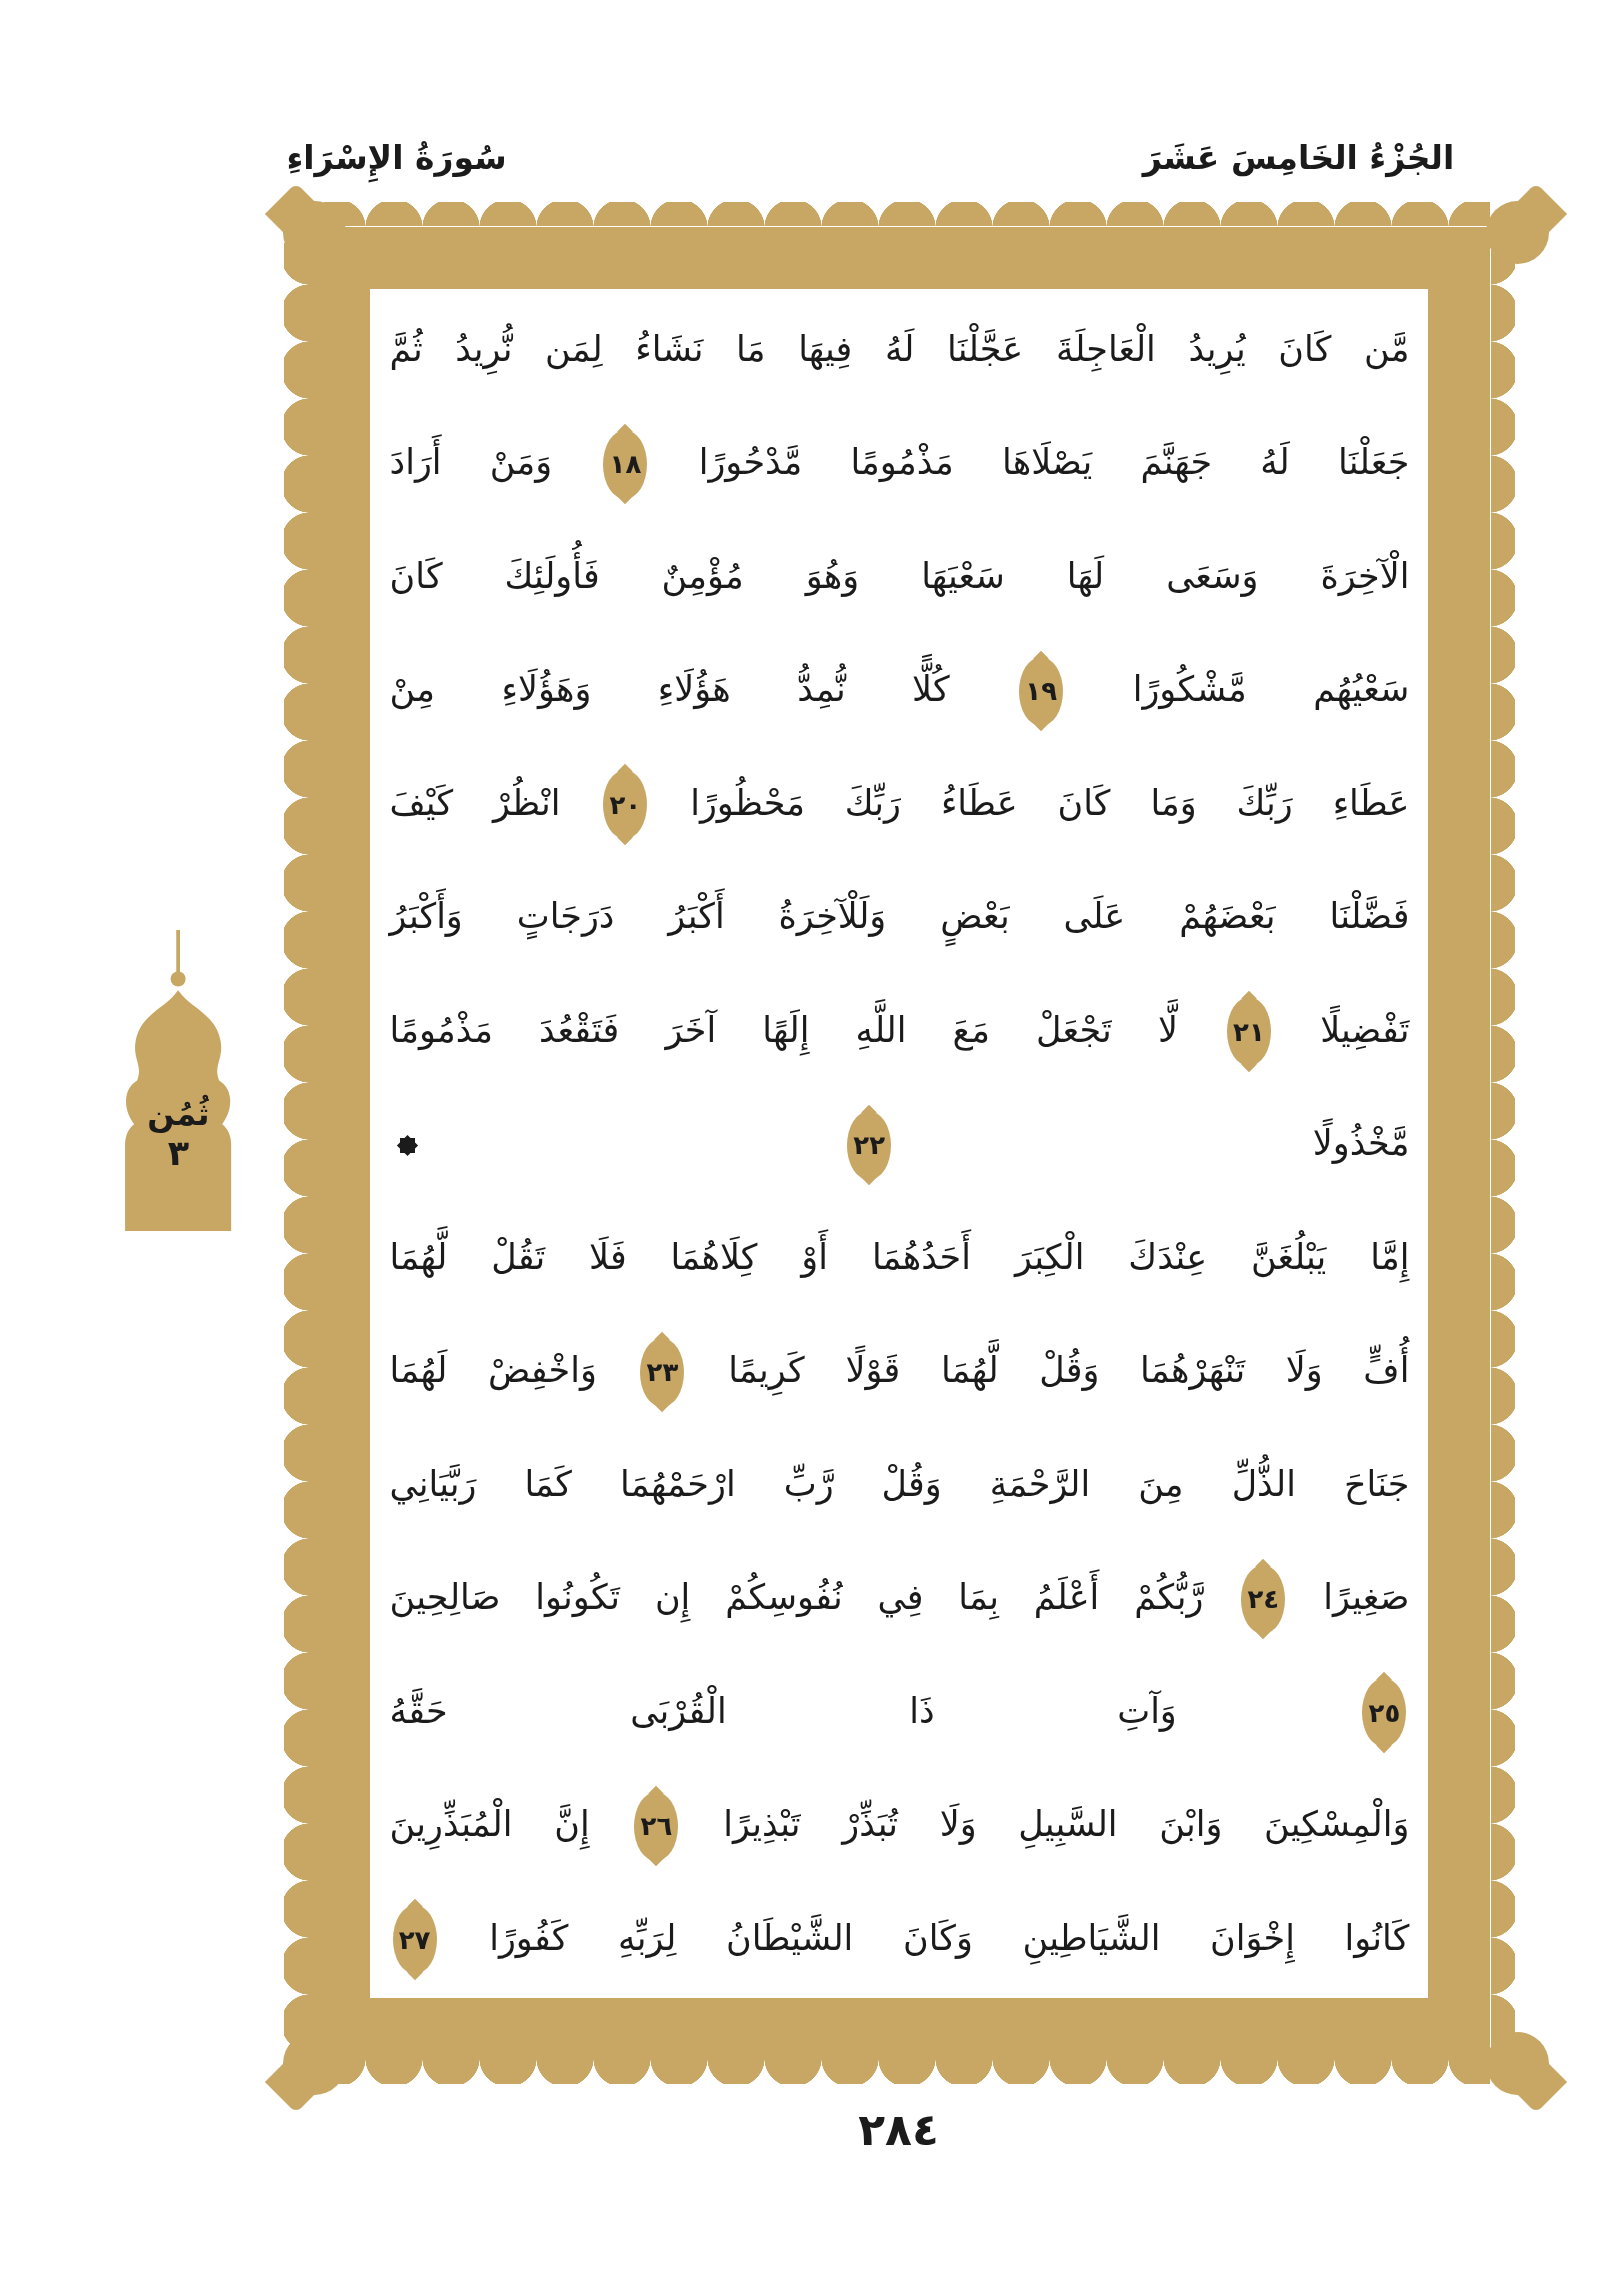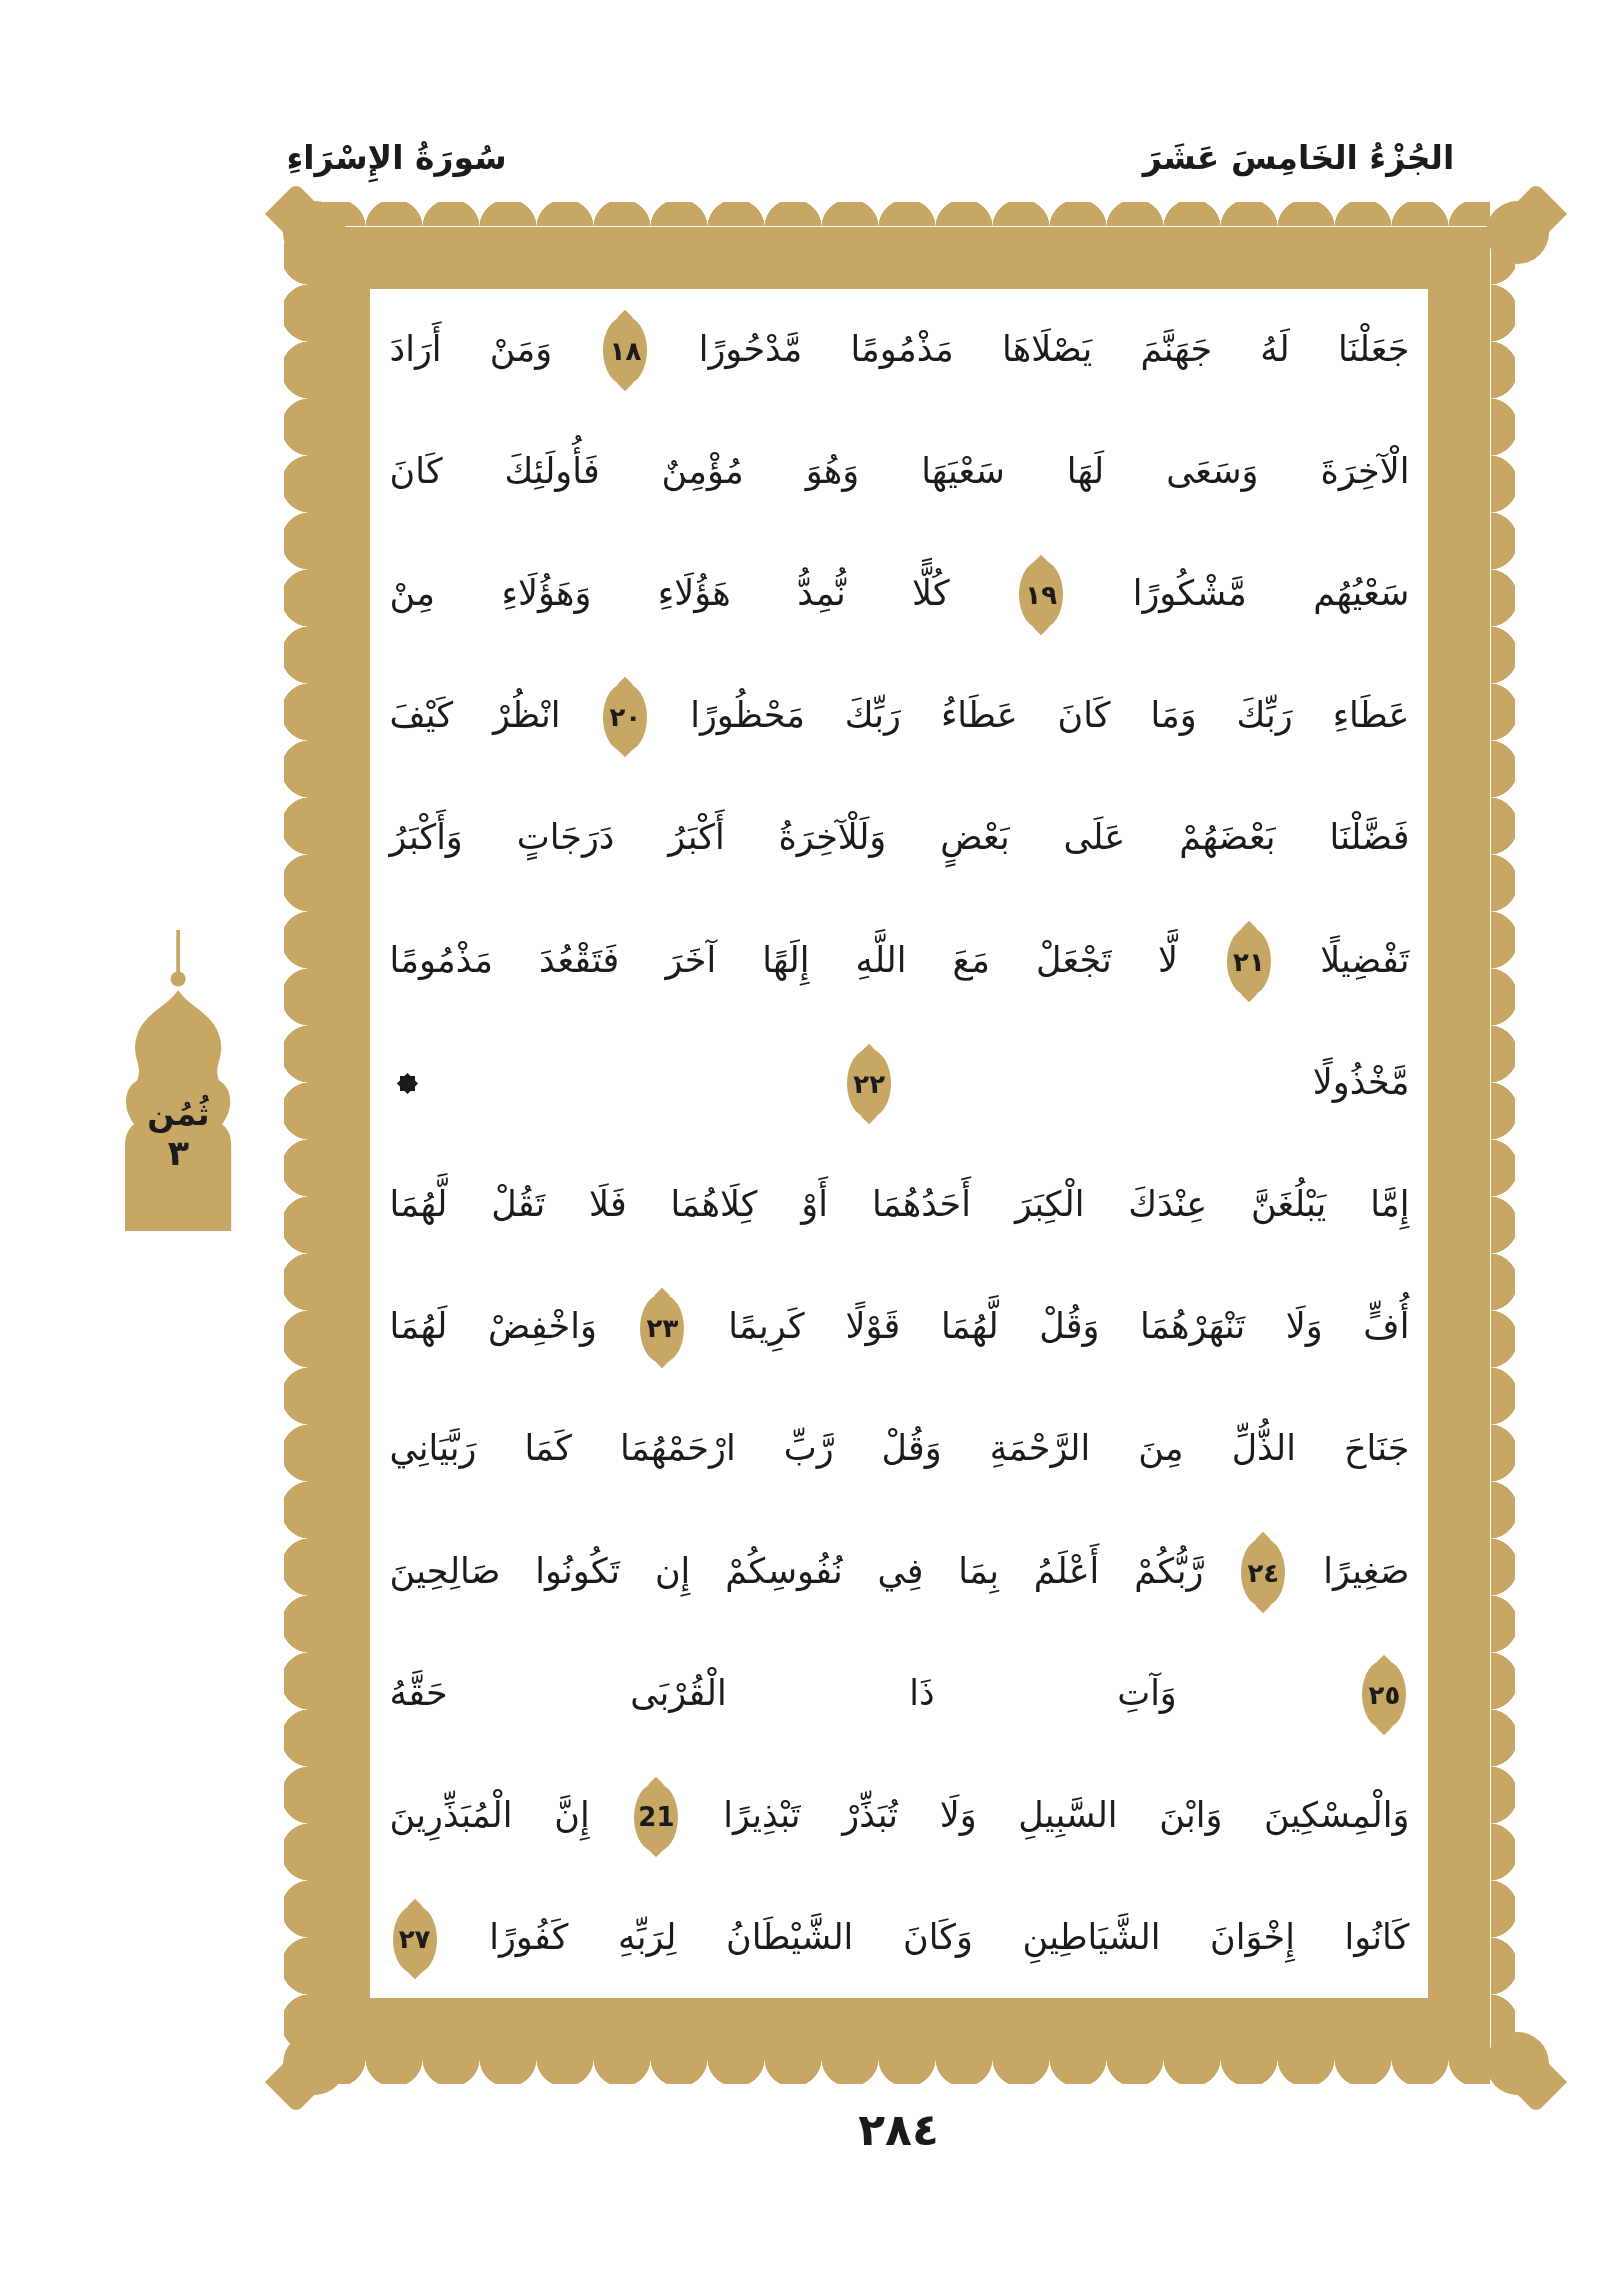--- a/index.html
+++ b/index.html
@@ -111,33 +111,34 @@
   <div class="scallop scallop-top"></div>
   <div class="scallop scallop-bottom"></div>
   <div class="scallop scallop-left"></div>
   <div class="scallop scallop-right"></div>
   <div class="corner corner-tl"></div>
   <div class="corner corner-tr"></div>
   <div class="corner corner-bl"></div>
   <div class="corner corner-br"></div>
 
   <div class="text-area">
+      <div class="line"><span class="words">مَّن كَانَ يُرِيدُ الْعَاجِلَةَ عَجَّلْنَا لَهُ فِيهَا مَا نَشَاءُ لِمَن نُّرِيدُ ثُمَّ</span> </div>
       <div class="line"><span class="words">جَعَلْنَا لَهُ جَهَنَّمَ يَصْلَاهَا مَذْمُومًا مَّدْحُورًا</span> <span class="aya"><span class="aya-num">١٨</span></span> <span class="words">وَمَنْ أَرَادَ</span> </div>
       <div class="line"><span class="words">الْآخِرَةَ وَسَعَى لَهَا سَعْيَهَا وَهُوَ مُؤْمِنٌ فَأُولَئِكَ كَانَ</span> </div>
       <div class="line"><span class="words">سَعْيُهُم مَّشْكُورًا</span> <span class="aya"><span class="aya-num">١٩</span></span> <span class="words">كُلًّا نُّمِدُّ هَؤُلَاءِ وَهَؤُلَاءِ مِنْ</span> </div>
       <div class="line"><span class="words">عَطَاءِ رَبِّكَ وَمَا كَانَ عَطَاءُ رَبِّكَ مَحْظُورًا</span> <span class="aya"><span class="aya-num">٢٠</span></span> <span class="words">انْظُرْ كَيْفَ</span> </div>
       <div class="line"><span class="words">فَضَّلْنَا بَعْضَهُمْ عَلَى بَعْضٍ وَلَلْآخِرَةُ أَكْبَرُ دَرَجَاتٍ وَأَكْبَرُ</span> </div>
       <div class="line"><span class="words">تَفْضِيلًا</span> <span class="aya"><span class="aya-num">٢١</span></span> <span class="words">لَّا تَجْعَلْ مَعَ اللَّهِ إِلَهًا آخَرَ فَتَقْعُدَ مَذْمُومًا</span> </div>
       <div class="line"><span class="words">مَّخْذُولًا</span> <span class="aya"><span class="aya-num">٢٢</span></span> <span class="rub"></span>  </div>
       <div class="line"><span class="words">إِمَّا يَبْلُغَنَّ عِنْدَكَ الْكِبَرَ أَحَدُهُمَا أَوْ كِلَاهُمَا فَلَا تَقُلْ لَّهُمَا</span> </div>
       <div class="line"><span class="words">أُفٍّ وَلَا تَنْهَرْهُمَا وَقُلْ لَّهُمَا قَوْلًا كَرِيمًا</span> <span class="aya"><span class="aya-num">٢٣</span></span> <span class="words">وَاخْفِضْ لَهُمَا</span> </div>
       <div class="line"><span class="words">جَنَاحَ الذُّلِّ مِنَ الرَّحْمَةِ وَقُلْ رَّبِّ ارْحَمْهُمَا كَمَا رَبَّيَانِي</span> </div>
       <div class="line"><span class="words">صَغِيرًا</span> <span class="aya"><span class="aya-num">٢٤</span></span> <span class="words">رَّبُّكُمْ أَعْلَمُ بِمَا فِي نُفُوسِكُمْ إِن تَكُونُوا صَالِحِينَ</span> </div>
       <div class="line"> <span class="aya"><span class="aya-num">٢٥</span></span> <span class="words">وَآتِ ذَا الْقُرْبَى حَقَّهُ</span> </div>
-      <div class="line"><span class="words">وَالْمِسْكِينَ وَابْنَ السَّبِيلِ وَلَا تُبَذِّرْ تَبْذِيرًا</span> <span class="aya"><span class="aya-num">21</span></span> <span class="words">إِنَّ الْمُبَذِّرِينَ</span> </div>
+      <div class="line"><span class="words">وَالْمِسْكِينَ وَابْنَ السَّبِيلِ وَلَا تُبَذِّرْ تَبْذِيرًا</span> <span class="aya"><span class="aya-num">٢٦</span></span> <span class="words">إِنَّ الْمُبَذِّرِينَ</span> </div>
       <div class="line"><span class="words">كَانُوا إِخْوَانَ الشَّيَاطِينِ وَكَانَ الشَّيْطَانُ لِرَبِّهِ كَفُورًا</span> <span class="aya"><span class="aya-num">٢٧</span></span> </div>
     </div>
 
   <div class="hizb-marker">
     <svg width="145" height="301" viewBox="0 0 192 400" aria-hidden="true">
       <g fill="var(--gold)">
         <rect x="93" y="0" width="5" height="56"></rect>
         <circle cx="95.5" cy="65" r="10"></circle>
         <path d="M95.5,80
                  C112,104 146,112 152,148

